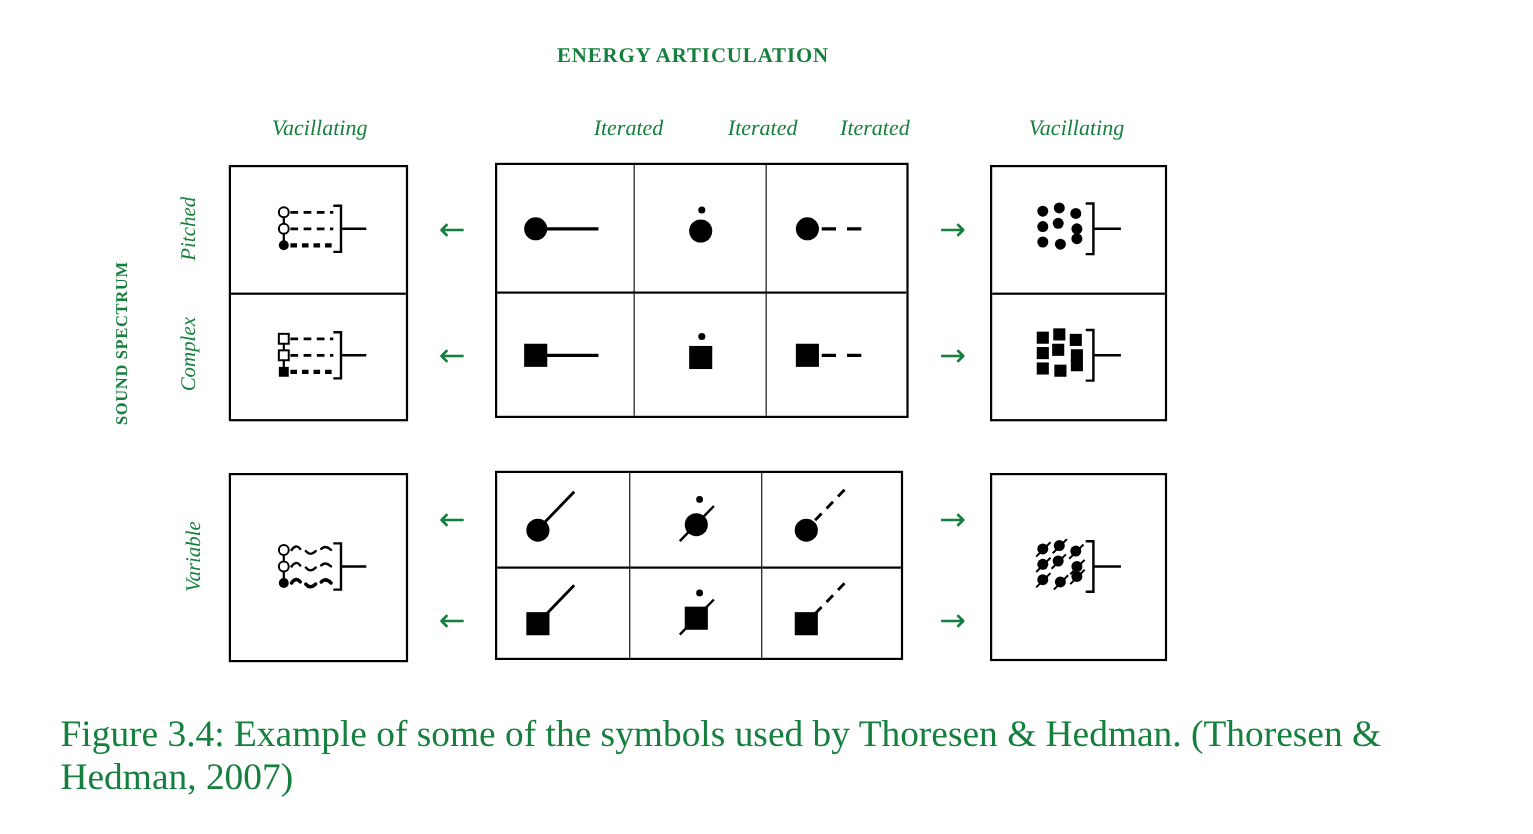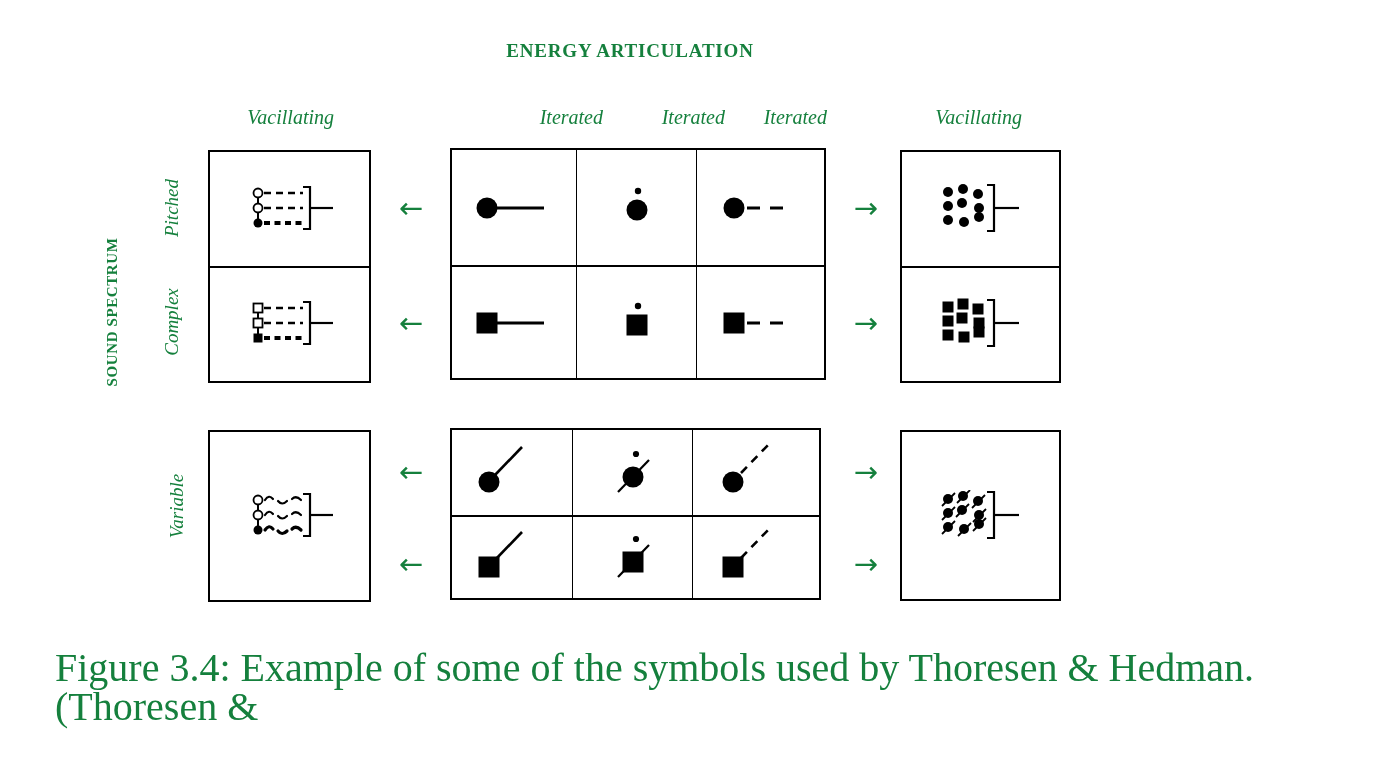--- a/index.html
+++ b/index.html
@@ -18,21 +18,21 @@
   .vcell{flex:1;display:flex;align-items:center;justify-content:center;}
   .vcell.divided{border-bottom:2.5px solid #000;}
   .egrid{position:absolute;border:2.5px solid #000;background:#fff;
          display:grid;box-sizing:border-box;}
   .ecell{display:flex;align-items:center;justify-content:center;}
   .ecell.br{border-right:1.6px solid #000;}
   .ecell.bb{border-bottom:2.2px solid #000;}
   .arrow{position:absolute;transform:translate(-50%,-50%);
          font-family:"DejaVu Sans",sans-serif;font-size:29px;}
   .caption{position:absolute;left:55px;top:648px;width:1310px;
-           font-size:40px;line-height:39px;}
+           font-size:34px;line-height:39px;}
   svg{display:block;}
 </style>
 </head>
 <body>
 
 <div class="page">
 
   <div class="title">ENERGY ARTICULATION</div>
 
   <div class="colhead" style="left:154px">Vacillating</div>
@@ -235,15 +235,16 @@
   <div class="arrow" style="left:411px;top:323px">←</div>
   <div class="arrow" style="left:411px;top:472px">←</div>
   <div class="arrow" style="left:411px;top:564px">←</div>
   <div class="arrow" style="left:866px;top:208px">→</div>
   <div class="arrow" style="left:866px;top:323px">→</div>
   <div class="arrow" style="left:866px;top:472px">→</div>
   <div class="arrow" style="left:866px;top:564px">→</div>
 
   <div class="caption">
     <div>Figure 3.4: Example of some of the symbols used by Thoresen &amp; Hedman. (Thoresen &amp;</div>
+    <div>Hedman, 2007)</div>
   </div>
 
 </div>
 
 </body></html>

